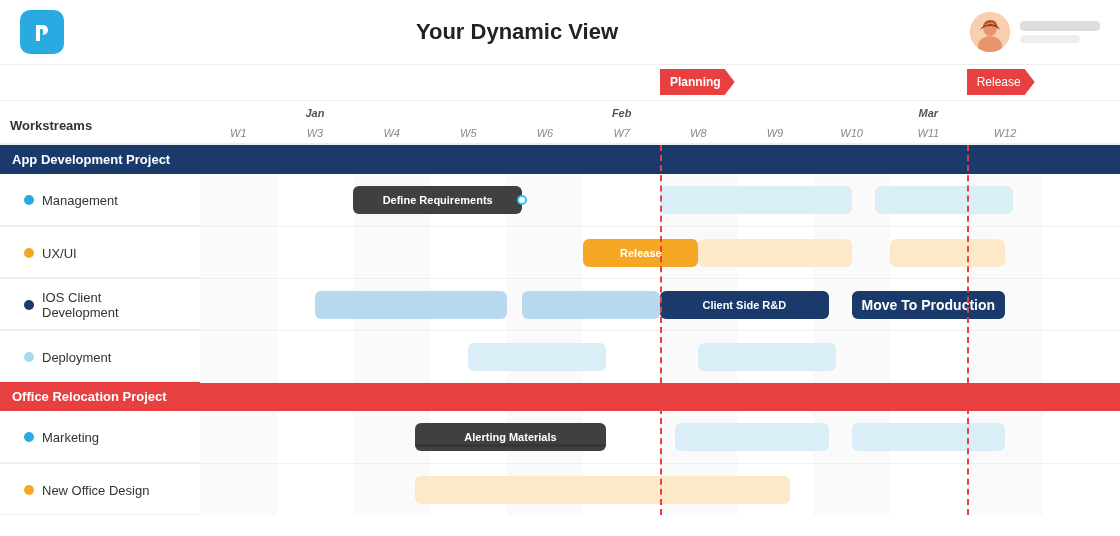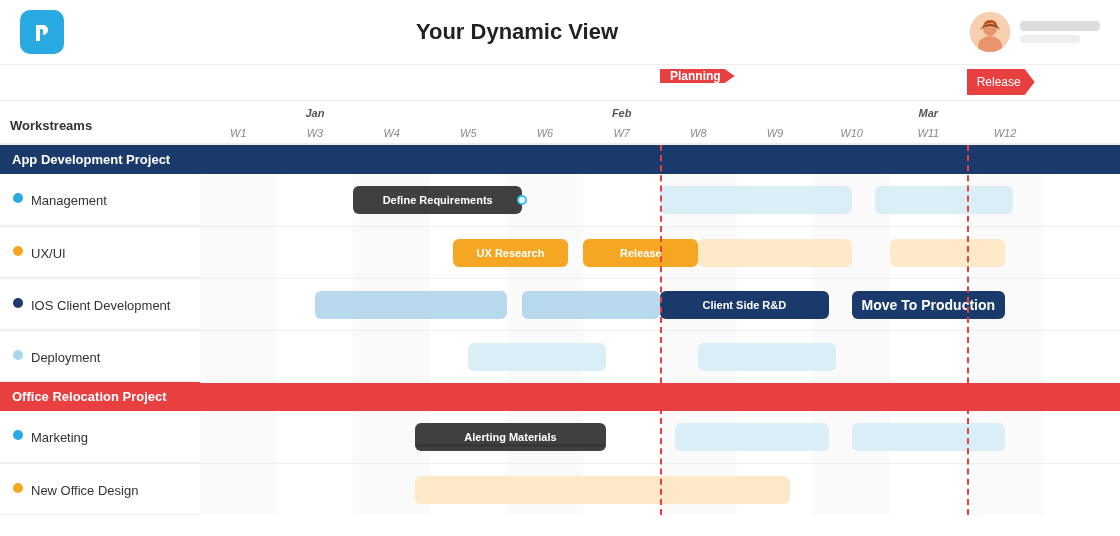--- a/index.html
+++ b/index.html
@@ -17,21 +17,21 @@
     .gantt-wrapper { overflow: hidden; }
 
     
     .col-header { display: grid; grid-template-columns: 200px repeat(12, 1fr); height: 44px; border-bottom: 2px solid #eee; background: #fff; }
     .col-header-workstreams { padding: 10px 10px; font-weight: 700; font-size: 13px; color: #333; display: flex; align-items: flex-end; }
     .col-header-week { display: flex; flex-direction: column; align-items: center; justify-content: flex-end; padding-bottom: 4px; font-size: 11px; color: #888; font-weight: 500; position: relative; font-style: italic; }
     .col-header-month { font-size: 11px; color: #555; font-weight: 600; position: absolute; top: 6px; }
 
     .gantt-row { display: grid; grid-template-columns: 200px repeat(12, 1fr); height: 52px; border-bottom: 1px solid #f0f0f0; align-items: center; position: relative; }
 
-    .workstream-cell { display: flex; gap: 8px; padding: 0 13px; font-size: 13px; color: #333; }
+    .workstream-cell { display: flex; align-items: center; gap: 8px; padding: 0 24px; font-size: 13px; color: #333; }
     .dot { width: 10px; height: 10px; border-radius: 50%; flex-shrink: 0; }
     .dot-blue { background: #29abe2; }
     .dot-orange { background: #f5a623; }
     .dot-dark { background: #1a3a6b; }
     .dot-light { background: #a8d8ea; }
 
     
     .bar { position: absolute; border-radius: 6px; height: 28px; top: 50%; transform: translateY(-50%); display: flex; align-items: center; justify-content: center; font-size: 11px; font-weight: 600; white-space: nowrap; }
     .bar-cyan { background: #404040; color: white; }
     .bar-orange { background: #f5a623; color: white; }
@@ -78,21 +78,21 @@
         <div class="user-sub"></div>
       </div>
     </div>
   </div>
 
   <div class="gantt-wrapper">
 
     <div style="position: relative; height: 36px; border-bottom: 1px solid #eee; background: #fff;">
 
       <div style="position: absolute; left: calc(200px + 6 * (920px/12)); top: 4px; display: flex; align-items: center;">
-        <div style="background: #e84040; color: white; font-size: 12px; font-weight: 700; padding: 3px 14px 3px 10px; clip-path: polygon(0 0, calc(100% - 10px) 0, 100% 50%, calc(100% - 10px) 100%, 0 100%); height: 14px; display: flex; align-items: center;">
+        <div style="background: #e84040; color: white; font-size: 12px; font-weight: 700; padding: 3px 14px 3px 10px; clip-path: polygon(0 0, calc(100% - 10px) 0, 100% 50%, calc(100% - 10px) 100%, 0 100%); height: 26px; display: flex; align-items: center;">
           <span>Planning</span>
         </div>
       </div>
 
       <div style="position: absolute; left: calc(200px + 10 * (920px/12)); top: 4px; display: flex; align-items: center;">
         <div style="background: #e84040; color: white; font-size: 12px; font-weight: 400; padding: 3px 14px 3px 10px; clip-path: polygon(0 0, calc(100% - 10px) 0, 100% 50%, calc(100% - 10px) 100%, 0 100%); height: 26px; display: flex; align-items: center;">
           <span>Release</span>
         </div>
       </div>
     </div>
@@ -199,23 +199,20 @@
             <div style="background: #fafafa;"></div>
               <div style="background: #fff;"></div>
               <div style="background: #fafafa;"></div>
               <div style="background: #fff;"></div>
           </div>
 
           <svg style="position: absolute; top: 0; left: 0; width: 100%; height: 100%; pointer-events: none; z-index: 3;">
             <path d="M calc(3.3*100%/12) 26 Q calc(3.5*100%/12) 52 calc(3.5*100%/12) 52" stroke="#29c5f6" stroke-width="1.5" fill="none" stroke-dasharray="4,3"></path>
           </svg>
 
-          <div class="bar bar-orange" style="left: calc(3.3 * (100%/12)); width: calc(1.5 * (100%/12)); z-index: 2;">
-            <span>UX Research</span>
-          </div>
 
           <div class="bar bar-orange" style="left: calc(5 * (100%/12)); width: calc(1.5 * (100%/12)); z-index: 2;">
             <span>Release</span>
           </div>
 
           <div class="bar bar-orange-light" style="left: calc(6.5 * (100%/12)); width: calc(2 * (100%/12)); z-index: 2;"></div>
 
           <div class="bar bar-orange-light" style="left: calc(9 * (100%/12)); width: calc(1.5 * (100%/12)); z-index: 2;"></div>
         </div>
       </div>

